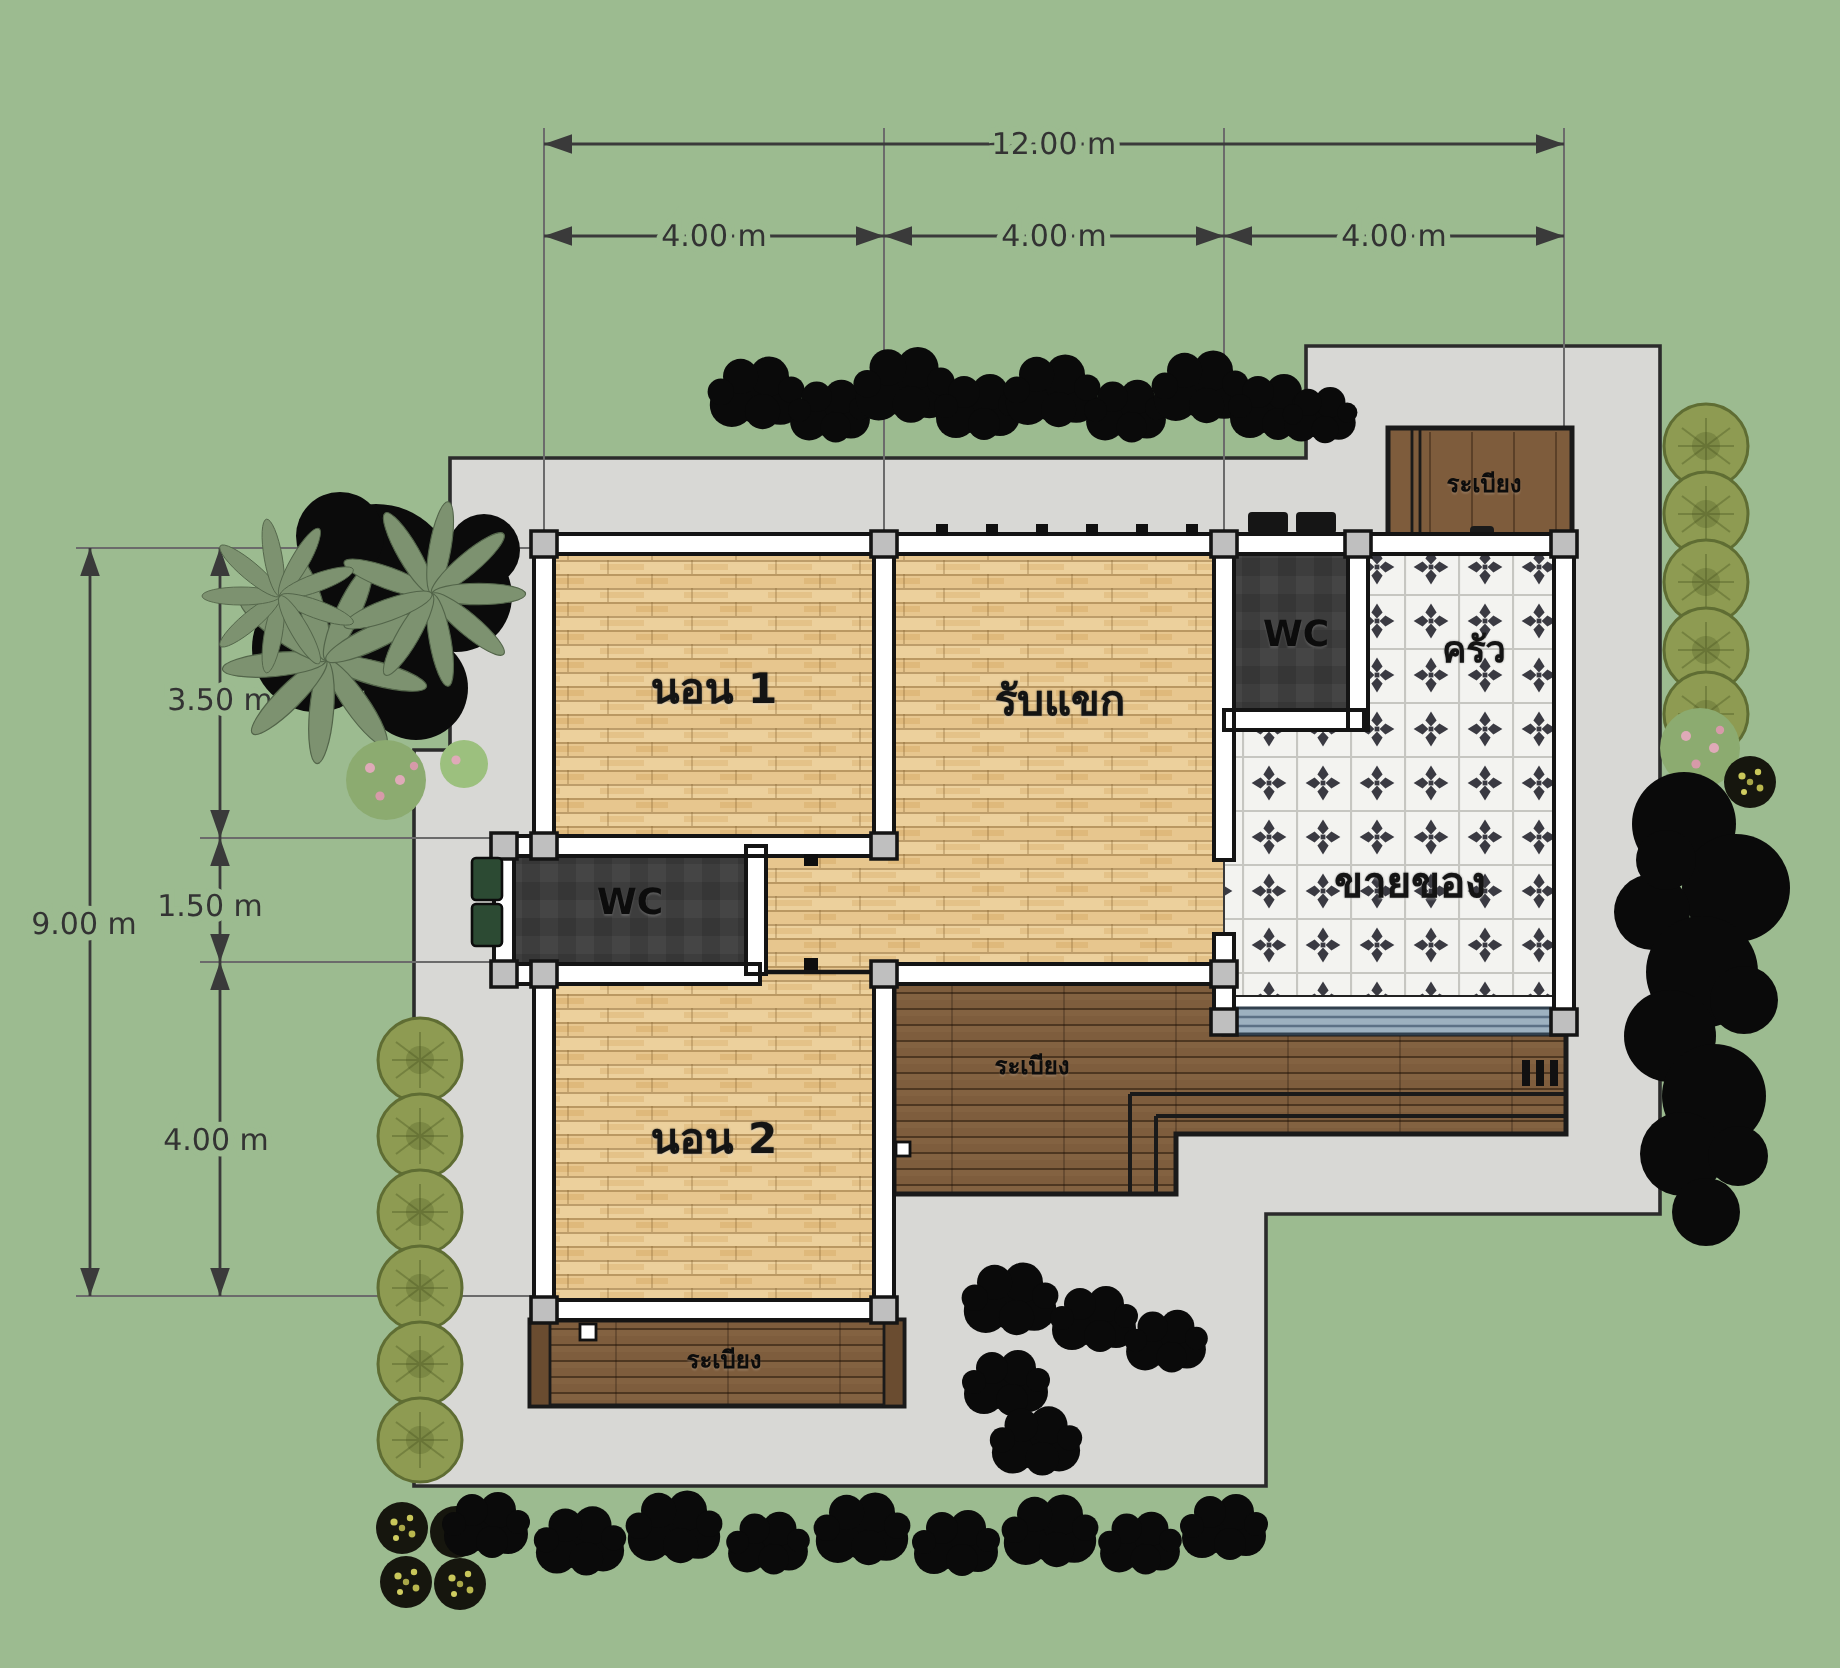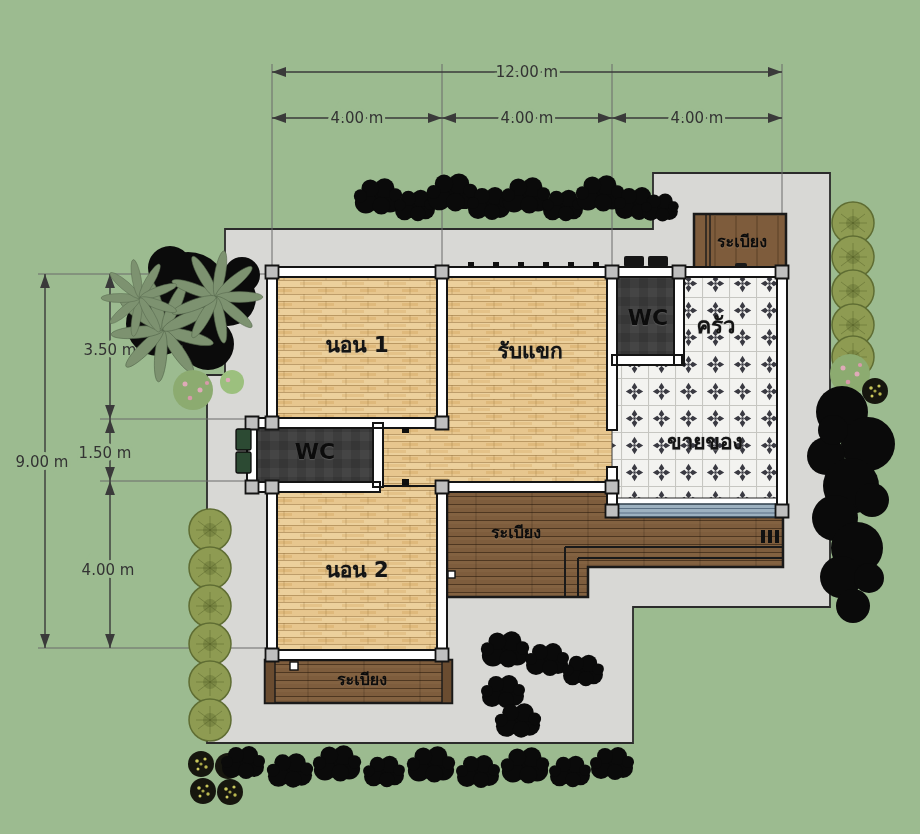--- a/index.html
+++ b/index.html
@@ -3,22 +3,22 @@
 <meta charset="utf-8">
 <style>
   body{margin:0;background:#9cbb90}
   #stage{position:relative;width:920px;height:822px;overflow:hidden;
          font-family:"DejaVu Sans",sans-serif}
   #stage > svg{position:absolute;left:0;top:0}
   .lbl{position:absolute;transform:translate(-50%,-50%);font-weight:bold;
        color:#141414;white-space:nowrap;line-height:1;
        text-shadow:0 1px 1px rgba(255,255,255,.28),0 0 1px rgba(0,0,0,.55)}
   .big{font-size:21px}
-  .mid{font-size:22px}
-  .small{font-size:16px}
+  .mid{font-size:18px}
+  .small{font-size:12px}
   .onDark{color:#0c0c0c;text-shadow:0 1px 1px rgba(255,255,255,.15)}
   .dimtxt{font-size:15px;fill:#333;stroke:#9cbb90;stroke-width:6;paint-order:stroke;
           font-family:"DejaVu Sans",sans-serif}
 </style>
 </head>
 <body>
 
 <div id="stage">
 <svg width="920" height="834" viewBox="0 0 920 834">
   <defs>
@@ -296,20 +296,20 @@
         <circle cx="853" cy="606" r="17"></circle>
         <circle cx="869" cy="578" r="15"></circle>
     <circle cx="872" cy="500" r="17"></circle>
         <circle cx="833" cy="430" r="15"></circle>
   </g>
 </svg>
 
   <div class="lbl big" style="left:357px;top:345px">นอน 1</div>
   <div class="lbl big" style="left:530px;top:351px">รับแขก</div>
   <div class="lbl mid onDark" style="left:648px;top:318px">WC</div>
-  <div class="lbl mid" style="left:716px;top:326px">ครัว</div>
+  <div class="lbl mid" style="left:737px;top:326px">ครัว</div>
   <div class="lbl big" style="left:705px;top:442px">ขายของ</div>
   <div class="lbl mid onDark" style="left:315px;top:452px">WC</div>
   <div class="lbl big" style="left:357px;top:570px">นอน 2</div>
   <div class="lbl small onDark" style="left:742px;top:242px">ระเบียง</div>
   <div class="lbl small onDark" style="left:516px;top:533px">ระเบียง</div>
   <div class="lbl small onDark" style="left:362px;top:680px">ระเบียง</div>
 </div>
 
 </body></html>

